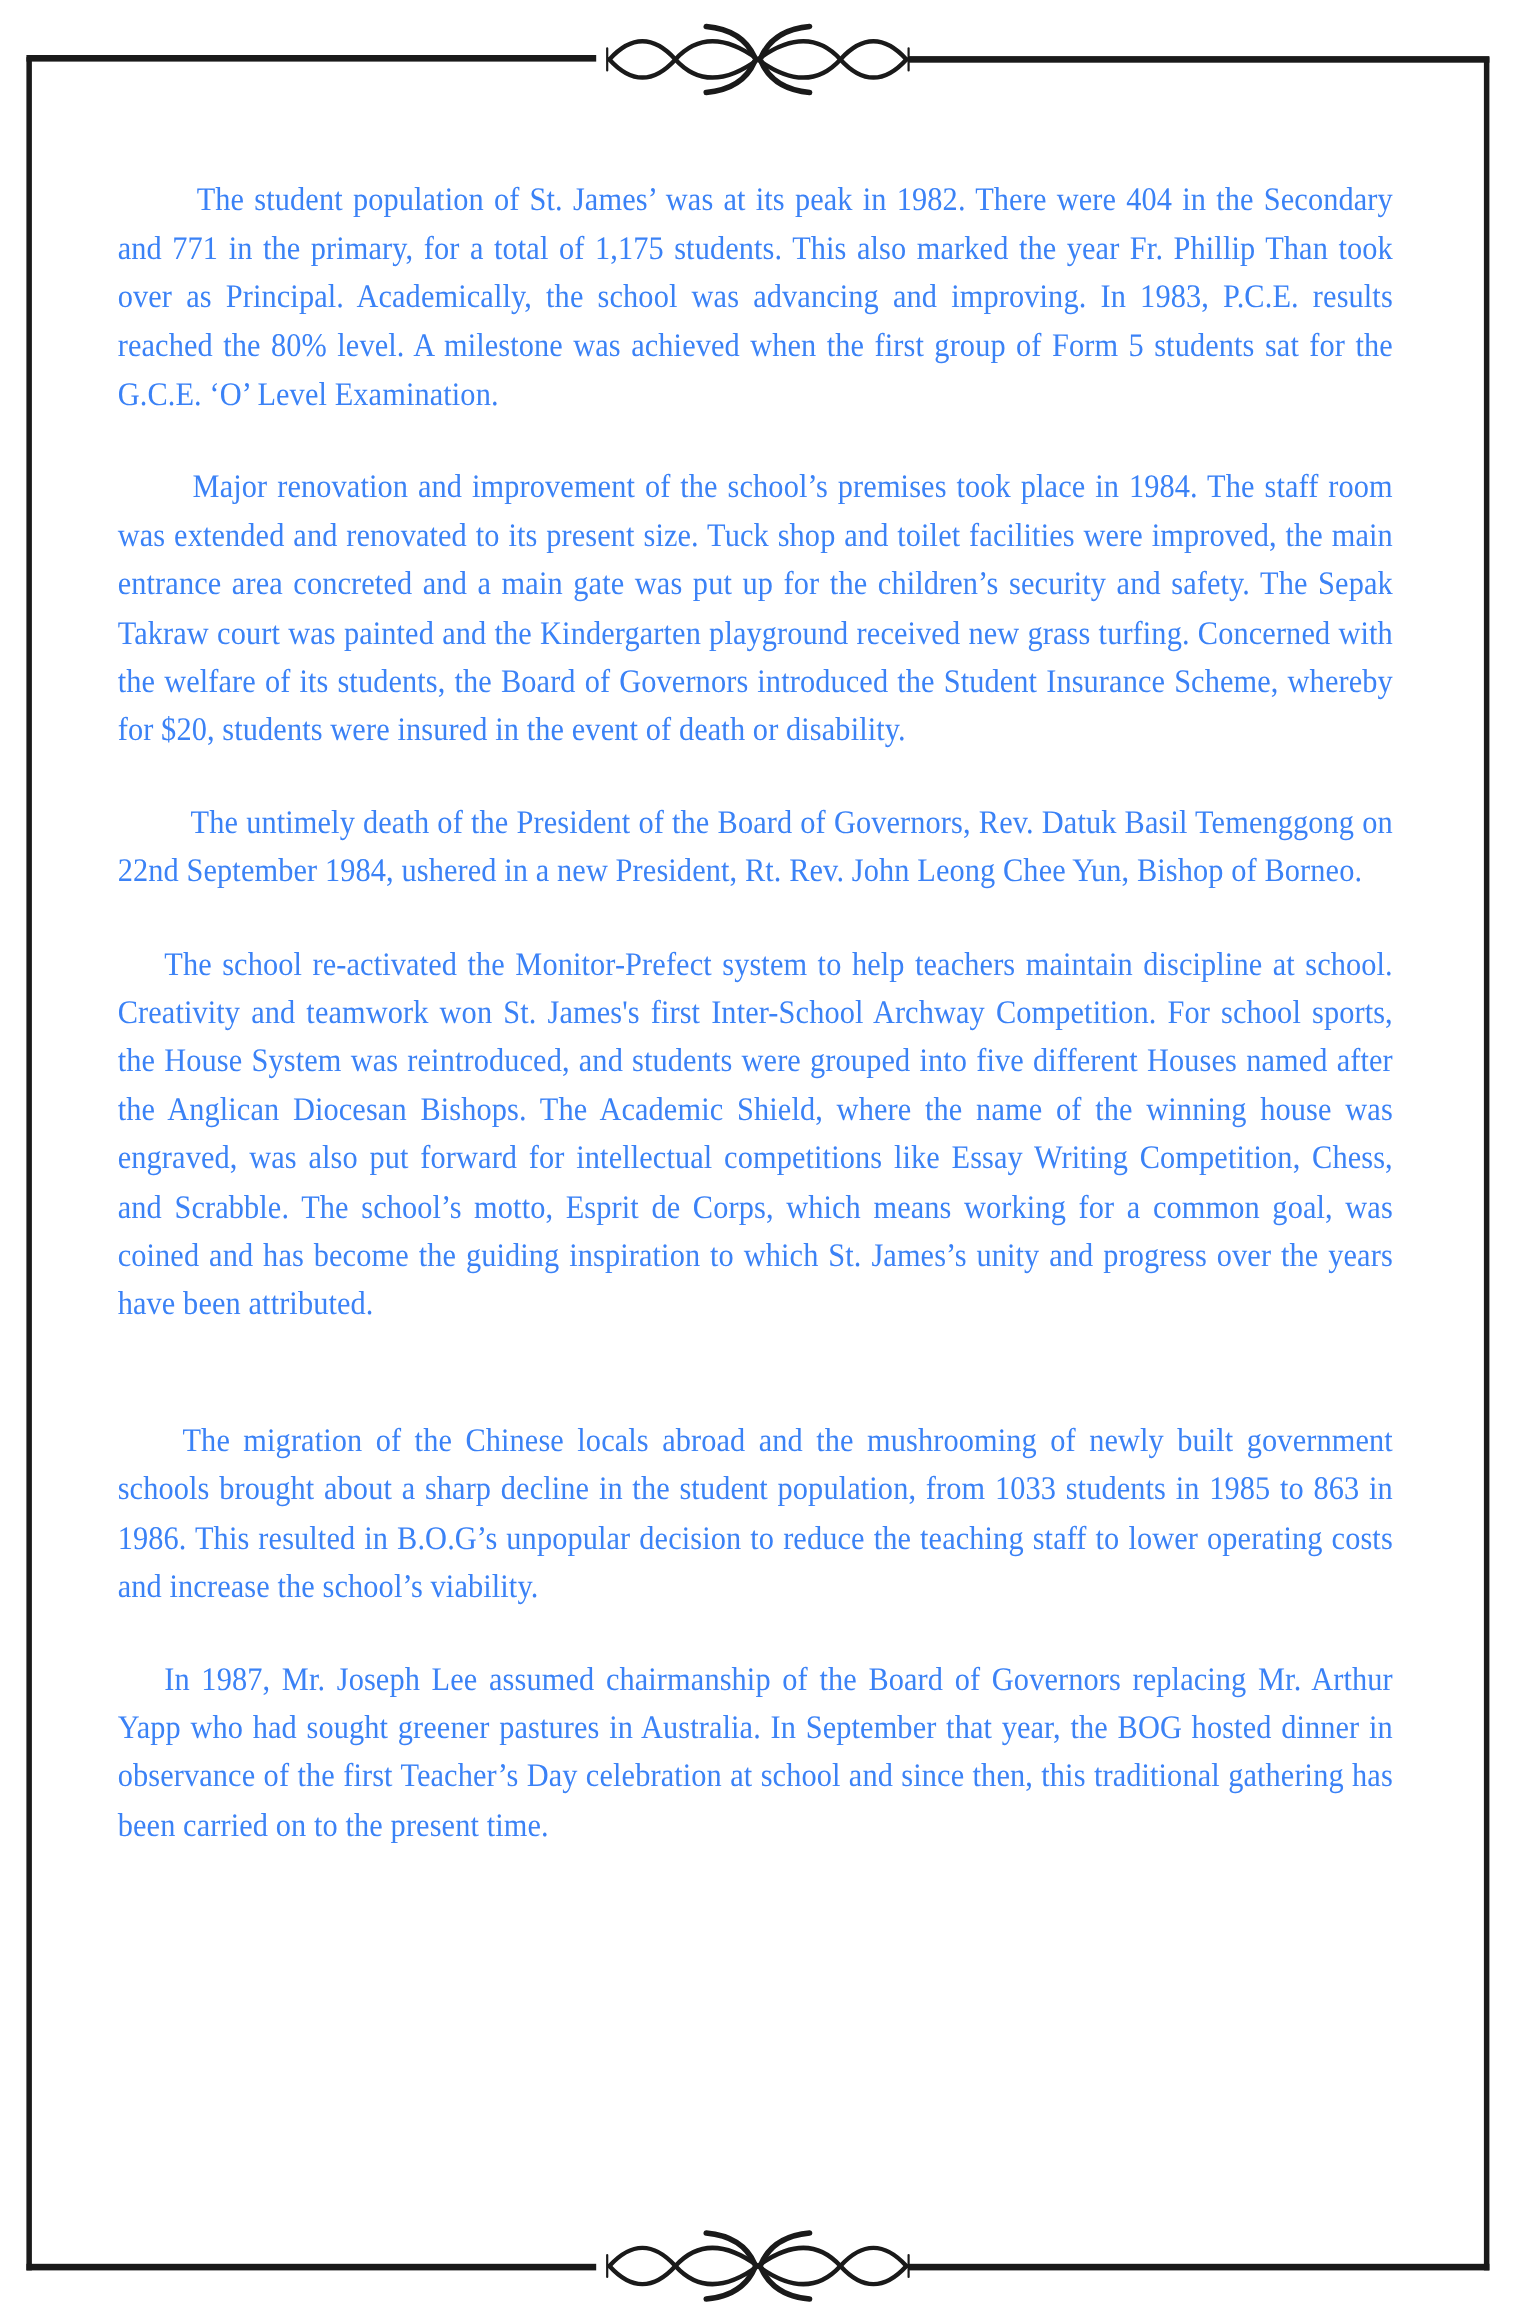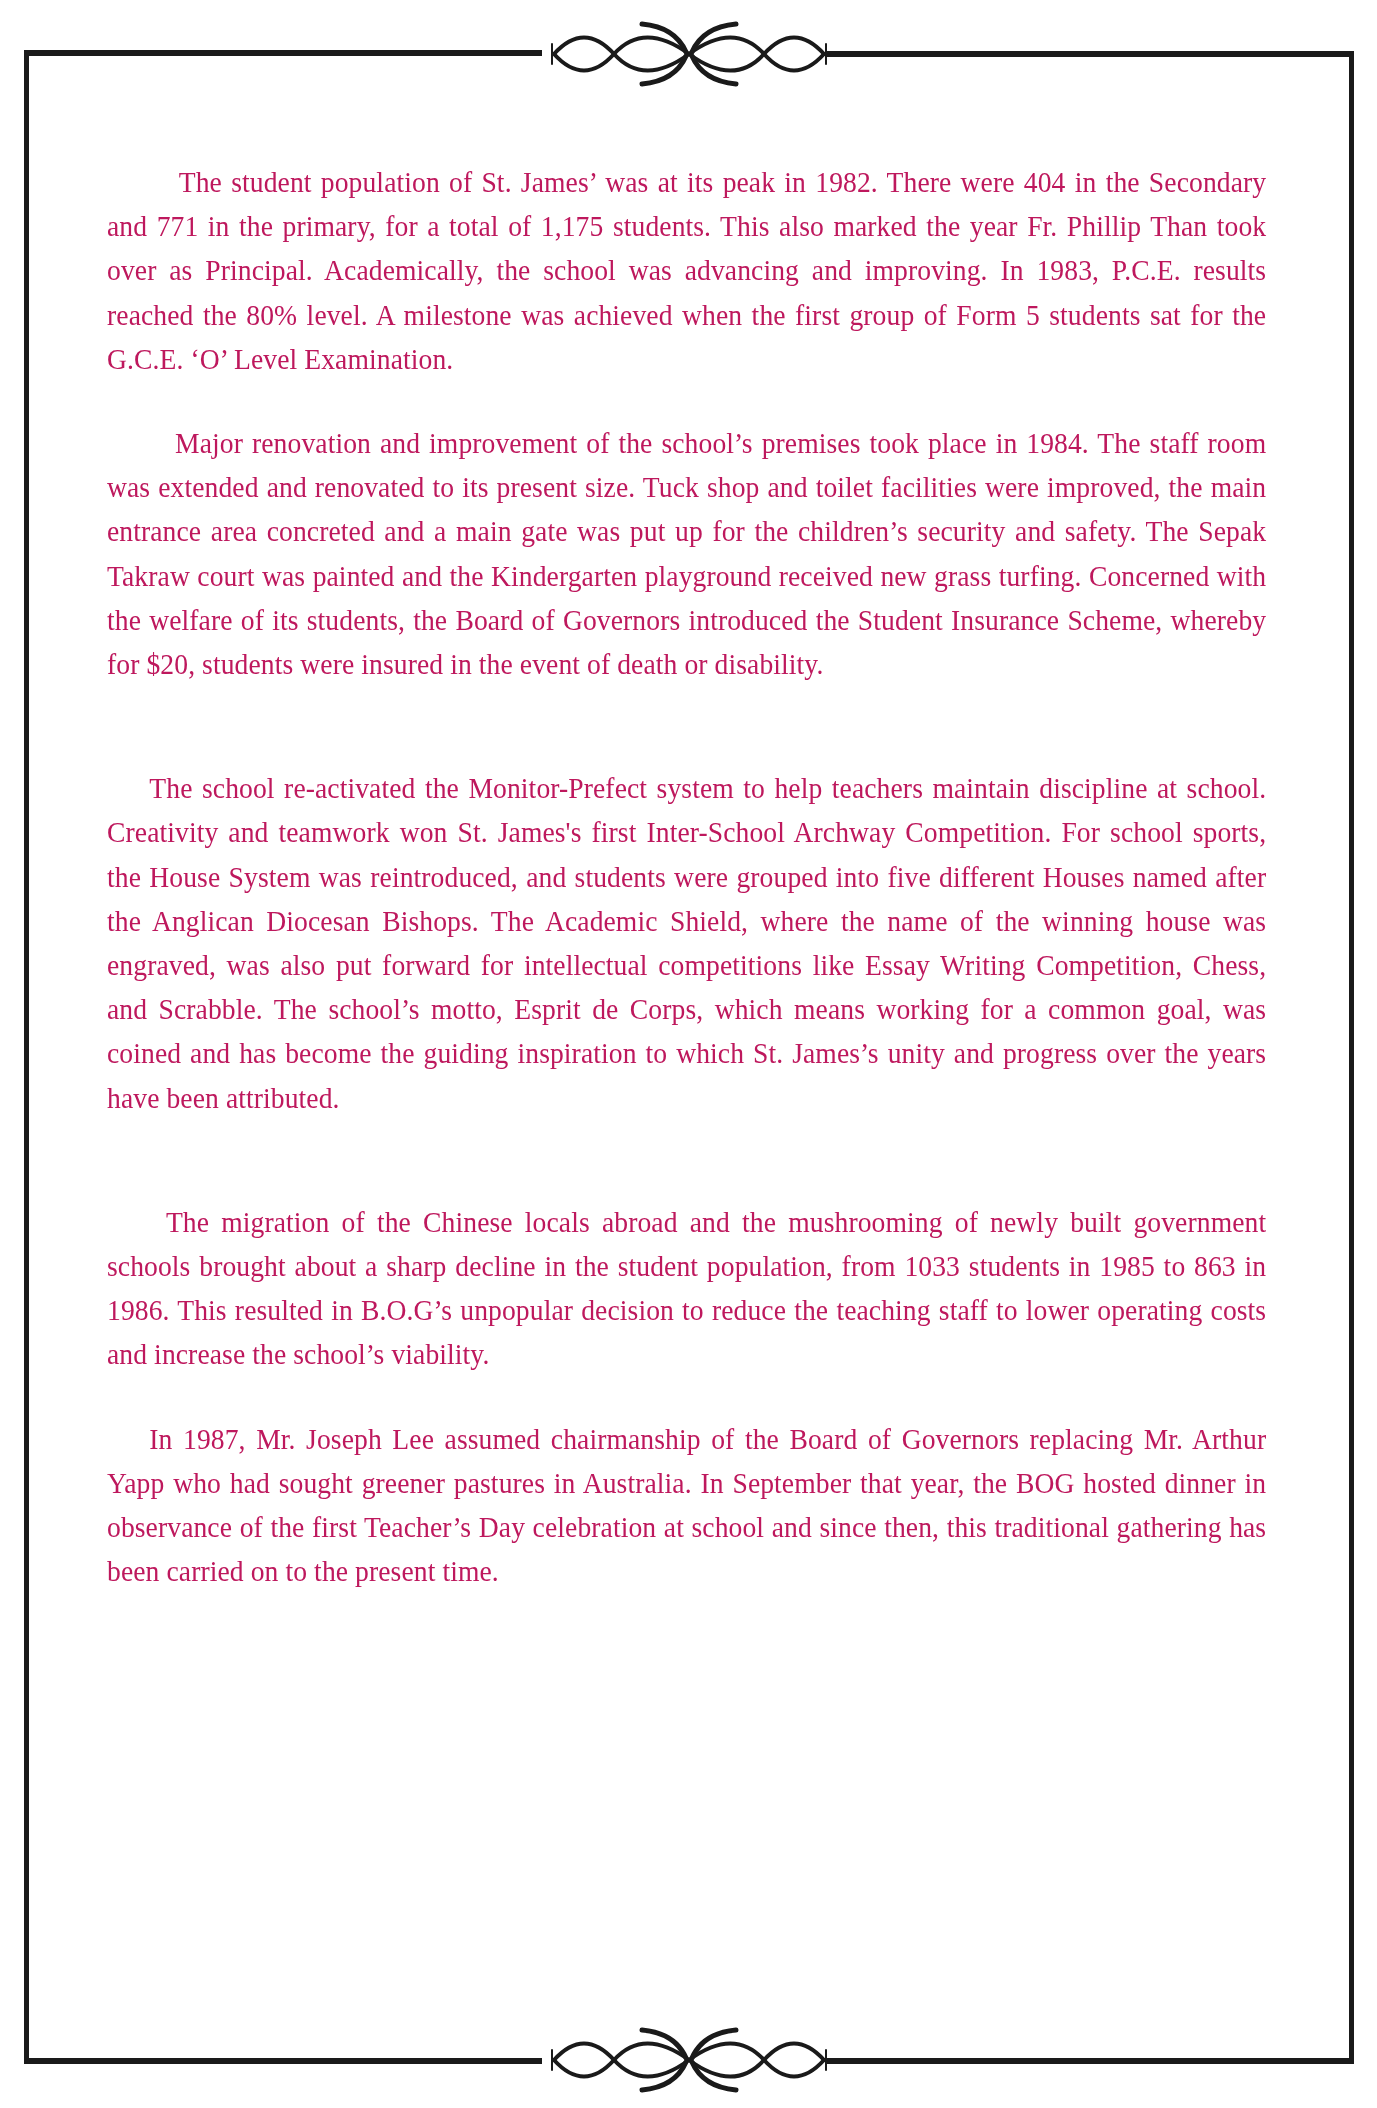--- a/index.html
+++ b/index.html
@@ -11,21 +11,21 @@
   .rule.top-l { left: 24px; top: 50px; width: 518px; }
   .rule.top-r { left: 826px; top: 51px; width: 528px; }
   .rule.bot-l { left: 24px; top: 2058px; width: 518px; }
   .rule.bot-r { left: 826px; top: 2058px; width: 528px; }
   .ornament { position: absolute; width: 290px; height: 72px; left: 544px; }
   .ornament.top { top: 18px; }
   .ornament.bottom { top: 2024px; }
   .content {
     position: absolute; left: 107px; top: 160px; width: 1159px;
     font-family: "Liberation Serif", "DejaVu Serif", serif;
-    color: #be185d;
+    color: #3b82f6;
   }
   .para {
     margin: 0; font-size: 30px; line-height: 44.2px;
     text-align: justify; text-align-last: left;
     letter-spacing: 0.1px;
     transform-origin: left top;
   }
   .para-wrap { width: 1159px; overflow: visible; }
   .para-inner { display: block; width: 1260px; transform: scaleX(0.92); transform-origin: left top; }
   .p1 { margin-top: 0; }
@@ -82,20 +82,25 @@
     <p class="para p1 indent-1">The student population of St. James’ was at its peak in 1982. There were 404 in the Secondary and 771 in the primary, for a total of 1,175 students. This also marked the year Fr. Phillip Than took over as Principal. Academically, the school was advancing and improving. In 1983, P.C.E. results reached the 80% level. A milestone was achieved when the first group of Form 5 students sat for the G.C.E. ‘O’ Level Examination.</p>
   </div>
     </div>
   <div class="gap"></div>
   <div class="para-wrap" style="height: 265.219px;">
       <div class="para-inner">
     <p class="para indent-2">Major renovation and improvement of the school’s premises took place in 1984. The staff room was extended and renovated to its present size. Tuck shop and toilet facilities were improved, the main entrance area concreted and a main gate was put up for the children’s security and safety. The Sepak Takraw court was painted and the Kindergarten playground received new grass turfing. Concerned with the welfare of its students, the Board of Governors introduced the Student Insurance Scheme, whereby for $20, students were insured in the event of death or disability.</p>
   </div>
     </div>
   <div class="gap"></div>
+  <div class="para-wrap" style="height: 88.4062px;">
+      <div class="para-inner">
+    <p class="para indent-3">The untimely death of the President of the Board of Governors, Rev. Datuk Basil Temenggong on 22nd September 1984, ushered in a new President, Rt. Rev. John Leong Chee Yun, Bishop of Borneo.</p>
+  </div>
+    </div>
   <div class="gap"></div>
   <div class="para-wrap" style="height: 353.625px;">
       <div class="para-inner">
     <p class="para indent-4">The school re-activated the Monitor-Prefect system to help teachers maintain discipline at school. Creativity and teamwork won St. James's first Inter-School Archway Competition. For school sports, the House System was reintroduced, and students were grouped into five different Houses named after the Anglican Diocesan Bishops. The Academic Shield, where the name of the winning house was engraved, was also put forward for intellectual competitions like Essay Writing Competition, Chess, and Scrabble. The school’s motto, Esprit de Corps, which means working for a common goal, was coined and has become the guiding inspiration to which St. James’s unity and progress over the years have been attributed.</p>
   </div>
     </div>
   <div class="gap"></div>
   <div class="para-wrap" style="height: 176.812px; margin-top: 40px;">
       <div class="para-inner">
     <p class="para indent-5">The migration of the Chinese locals abroad and the mushrooming of newly built government schools brought about a sharp decline in the student population, from 1033 students in 1985 to 863 in 1986. This resulted in B.O.G’s unpopular decision to reduce the teaching staff to lower operating costs and increase the school’s viability.</p>

